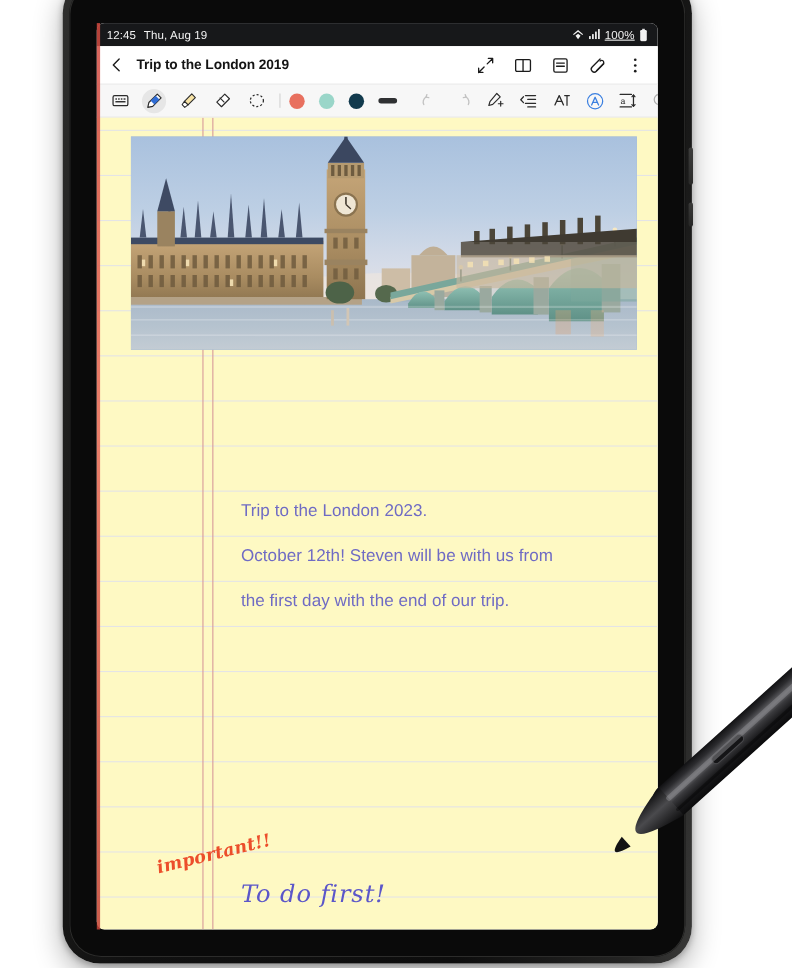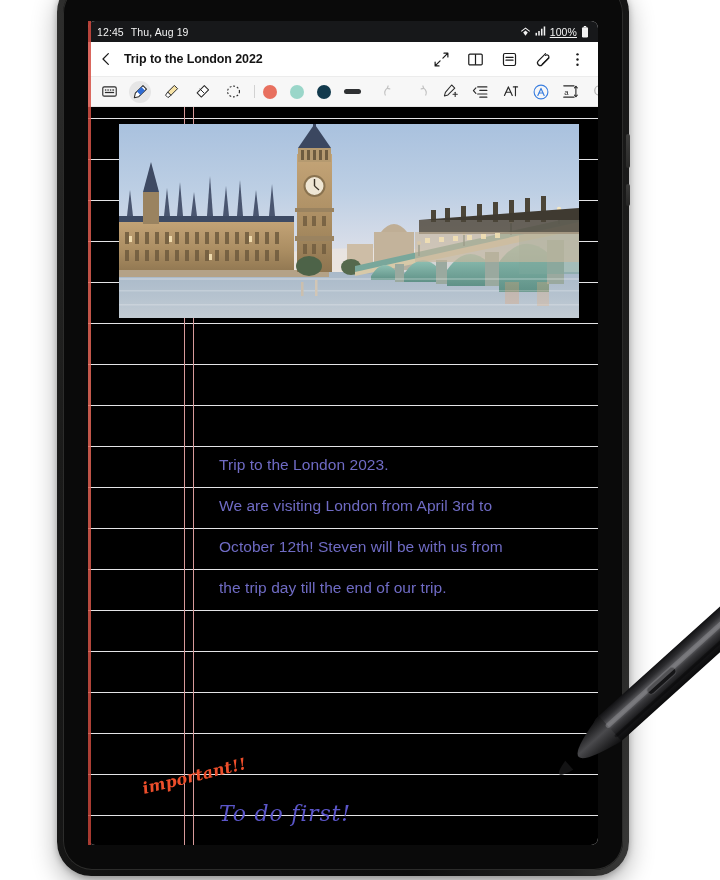--- a/index.html
+++ b/index.html
@@ -86,21 +86,21 @@
           margin-right:9px; border-radius:50%; flex:none; cursor:pointer; }
   .tool.sel { background:#e6e6e6; }
   .tool svg { display:block; }
   .tdiv { width:1px; height:13px; background:#d2d2d2; margin:0 8px 0 1px; flex:none; }
   .swatch { width:14px; height:14px; border-radius:50%; margin-right:13px; flex:none; cursor:pointer; }
   .thickbar { width:17px; height:5px; border-radius:3px; background:#2f3133; margin-right:13px; flex:none; cursor:pointer;}
   .tool2 { width:21px; height:21px; display:flex; align-items:center; justify-content:center;
            margin-right:9px; flex:none; cursor:pointer; }
 
   
-  .page { position:relative; flex:1; background:#000000; overflow:hidden; }
+  .page { position:relative; flex:1; background:#fef9c3; overflow:hidden; }
   .rule {
     position:absolute; left:0; right:0; height:1px; background:#e4e4e6;
   }
   .margin-line {
     position:absolute; top:0; bottom:0; width:1px; background:#d79a9a;
   }
   .note-photo {
     position:absolute; left:31px; top:17px; width:460px; height:194px;
     overflow:hidden; background:#9fb6d4;
   }
@@ -163,21 +163,21 @@
           <rect x="4" y="0" width="4" height="2" fill="#f2f2f2"></rect>
           <rect x="1" y="2" width="10" height="17" rx="2" fill="#f2f2f2"></rect>
         </svg>
       </div>
     </div>
 
     <div class="titlebar">
       <svg class="back-chev" viewBox="0 0 24 24">
         <path d="M15.5 4 L7.5 12 L15.5 20" fill="none" stroke="#1b1b1b" stroke-width="1.9" stroke-linecap="round" stroke-linejoin="round"></path>
       </svg>
-      <div class="doc-title">Trip to the London 2022</div>
+      <div class="doc-title">Trip to the London 2019</div>
 
       <div class="title-actions">
         <svg class="tbtn" viewBox="0 0 24 24">
           <path d="M14 10 L21 3 M21 3 H15.5 M21 3 V8.5" fill="none" stroke="#1b1b1b" stroke-width="1.7" stroke-linecap="round" stroke-linejoin="round"></path>
           <path d="M10 14 L3 21 M3 21 H8.5 M3 21 V15.5" fill="none" stroke="#1b1b1b" stroke-width="1.7" stroke-linecap="round" stroke-linejoin="round"></path>
         </svg>
         <svg class="tbtn" viewBox="0 0 24 24">
           <rect x="2.5" y="4.5" width="19" height="15" rx="1.6" fill="none" stroke="#1b1b1b" stroke-width="1.7"></rect>
           <line x1="12" y1="4.5" x2="12" y2="19.5" stroke="#1b1b1b" stroke-width="1.7"></line>
         </svg>
@@ -532,23 +532,22 @@
             <rect x="418" y="158" width="12" height="24" fill="#e7b07f"></rect>
           </g>
 
           <rect x="182" y="158" width="2.5" height="14" fill="#cbbfae"></rect>
           <rect x="196" y="156" width="2.5" height="16" fill="#d2c6b5"></rect>
         </svg>
       </div>
 
       <div class="typed">
         <div>Trip to the London 2023.</div>
-        <div>We are visiting London from April 3rd to</div>
         <div>October 12th! Steven will be with us from</div>
-        <div>the trip day till the end of our trip.</div>
+        <div>the first day with the end of our trip.</div>
       </div>
 
       <div class="hand-important">important!!</div>
 
       <div class="hand-title">To do first!</div>
 
     </div>
   </div>
 
   <div class="screen-redline"></div>

